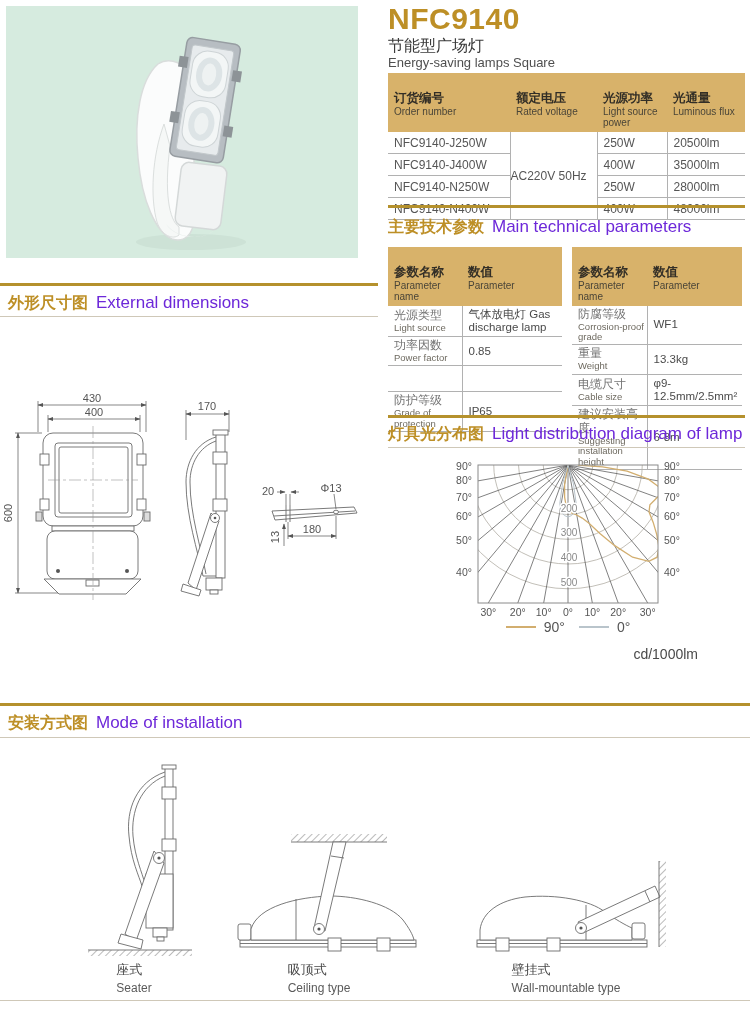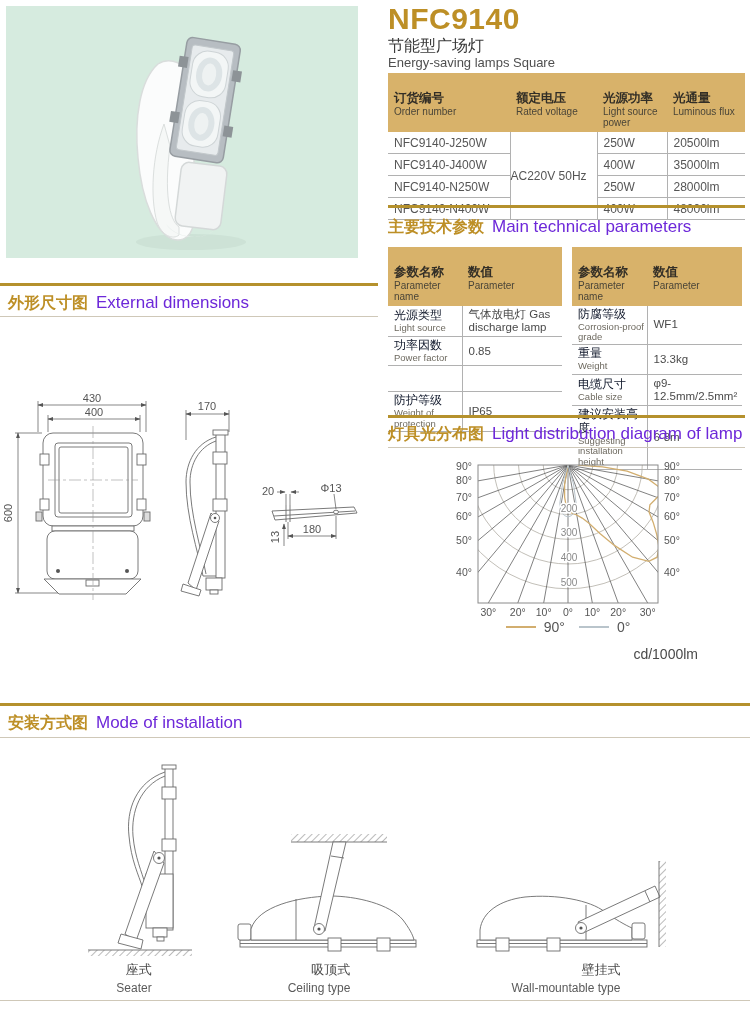--- a/index.html
+++ b/index.html
@@ -25,38 +25,38 @@
   .order td.vc{text-align:left;padding-left:0}
 
   .rule-gold{position:absolute;height:3px;background:#b5912d}
   .rule-thin{position:absolute;height:1px;background:#cfc8b8}
 
   .sec-title{position:absolute;white-space:nowrap}
   .sec-title .cn{font-size:16px;font-weight:bold;color:var(--gold)}
   .sec-title .en{font-size:17px;color:#6d28d9;margin-left:8px}
 
   .ttbl{position:absolute;top:247px}
-  .ttbl td .ncn{display:block;font-size:12px;color:#0f172a;line-height:1.15}
+  .ttbl td .ncn{display:block;font-size:12px;color:#737373;line-height:1.15}
   .ttbl td .nen{display:block;font-size:9.5px;color:#6e6a60;line-height:1.1}
   .ttbl td.val{font-size:11.5px;color:#4a4a4a;line-height:1.15}
   .ttbl-l{left:388px;width:174px}
   .ttbl-r{left:572px;width:170px}
 
   svg text{font-family:"Liberation Sans","DejaVu Sans",sans-serif}
   .dim-lbl{font-size:11px;fill:#555}
   .ax-lbl{font-size:10.5px;fill:#555}
   .ring-lbl{font-size:10px;fill:#8a8a8a;paint-order:stroke;stroke:#fff;stroke-width:3px}
 
   .legend{position:absolute;left:438px;top:619px;width:260px;display:flex;justify-content:center;align-items:center;gap:14px}
   .leg-item{display:flex;align-items:center;gap:8px}
   .leg-line{display:inline-block;width:30px;height:2px}
   .leg-txt{font-size:14px;color:#555}
   .chart-caption{position:absolute;left:438px;top:646px;width:260px;text-align:right;font-size:14px;color:#4a4a4a}
 
-  .inst-cap{position:absolute;top:961px;transform:translateX(-50%);text-align:right}
+  .inst-cap{position:absolute;top:961px;transform:translateX(-50%);text-align:left}
   .inst-cap .cn{display:block;font-size:13px;color:#4a4a4a}
   .inst-cap .en{display:block;font-size:12px;color:#5a5a5a;margin-top:2px}
 </style>
 </head>
 <body>
 
 <div class="page">
 
   <div class="photo">
     <svg width="352" height="252" viewBox="0 0 352 252">
@@ -184,21 +184,21 @@
       <tr style="height:26px">
         <td>
             <span class="ncn"></span>
             <span class="nen"></span>
           </td>
         <td class="val"></td>
       </tr>
       <tr style="height:37px">
         <td>
             <span class="ncn">防护等级</span>
-            <span class="nen">Weight of protection</span>
+            <span class="nen">Grade of protection</span>
           </td>
         <td class="val">IP65</td>
       </tr>
     </tbody>
   </table>
 
   <table class="tbl ttbl ttbl-r">
     <colgroup>
         <col style="width:75px">
         <col style="width:95px">

